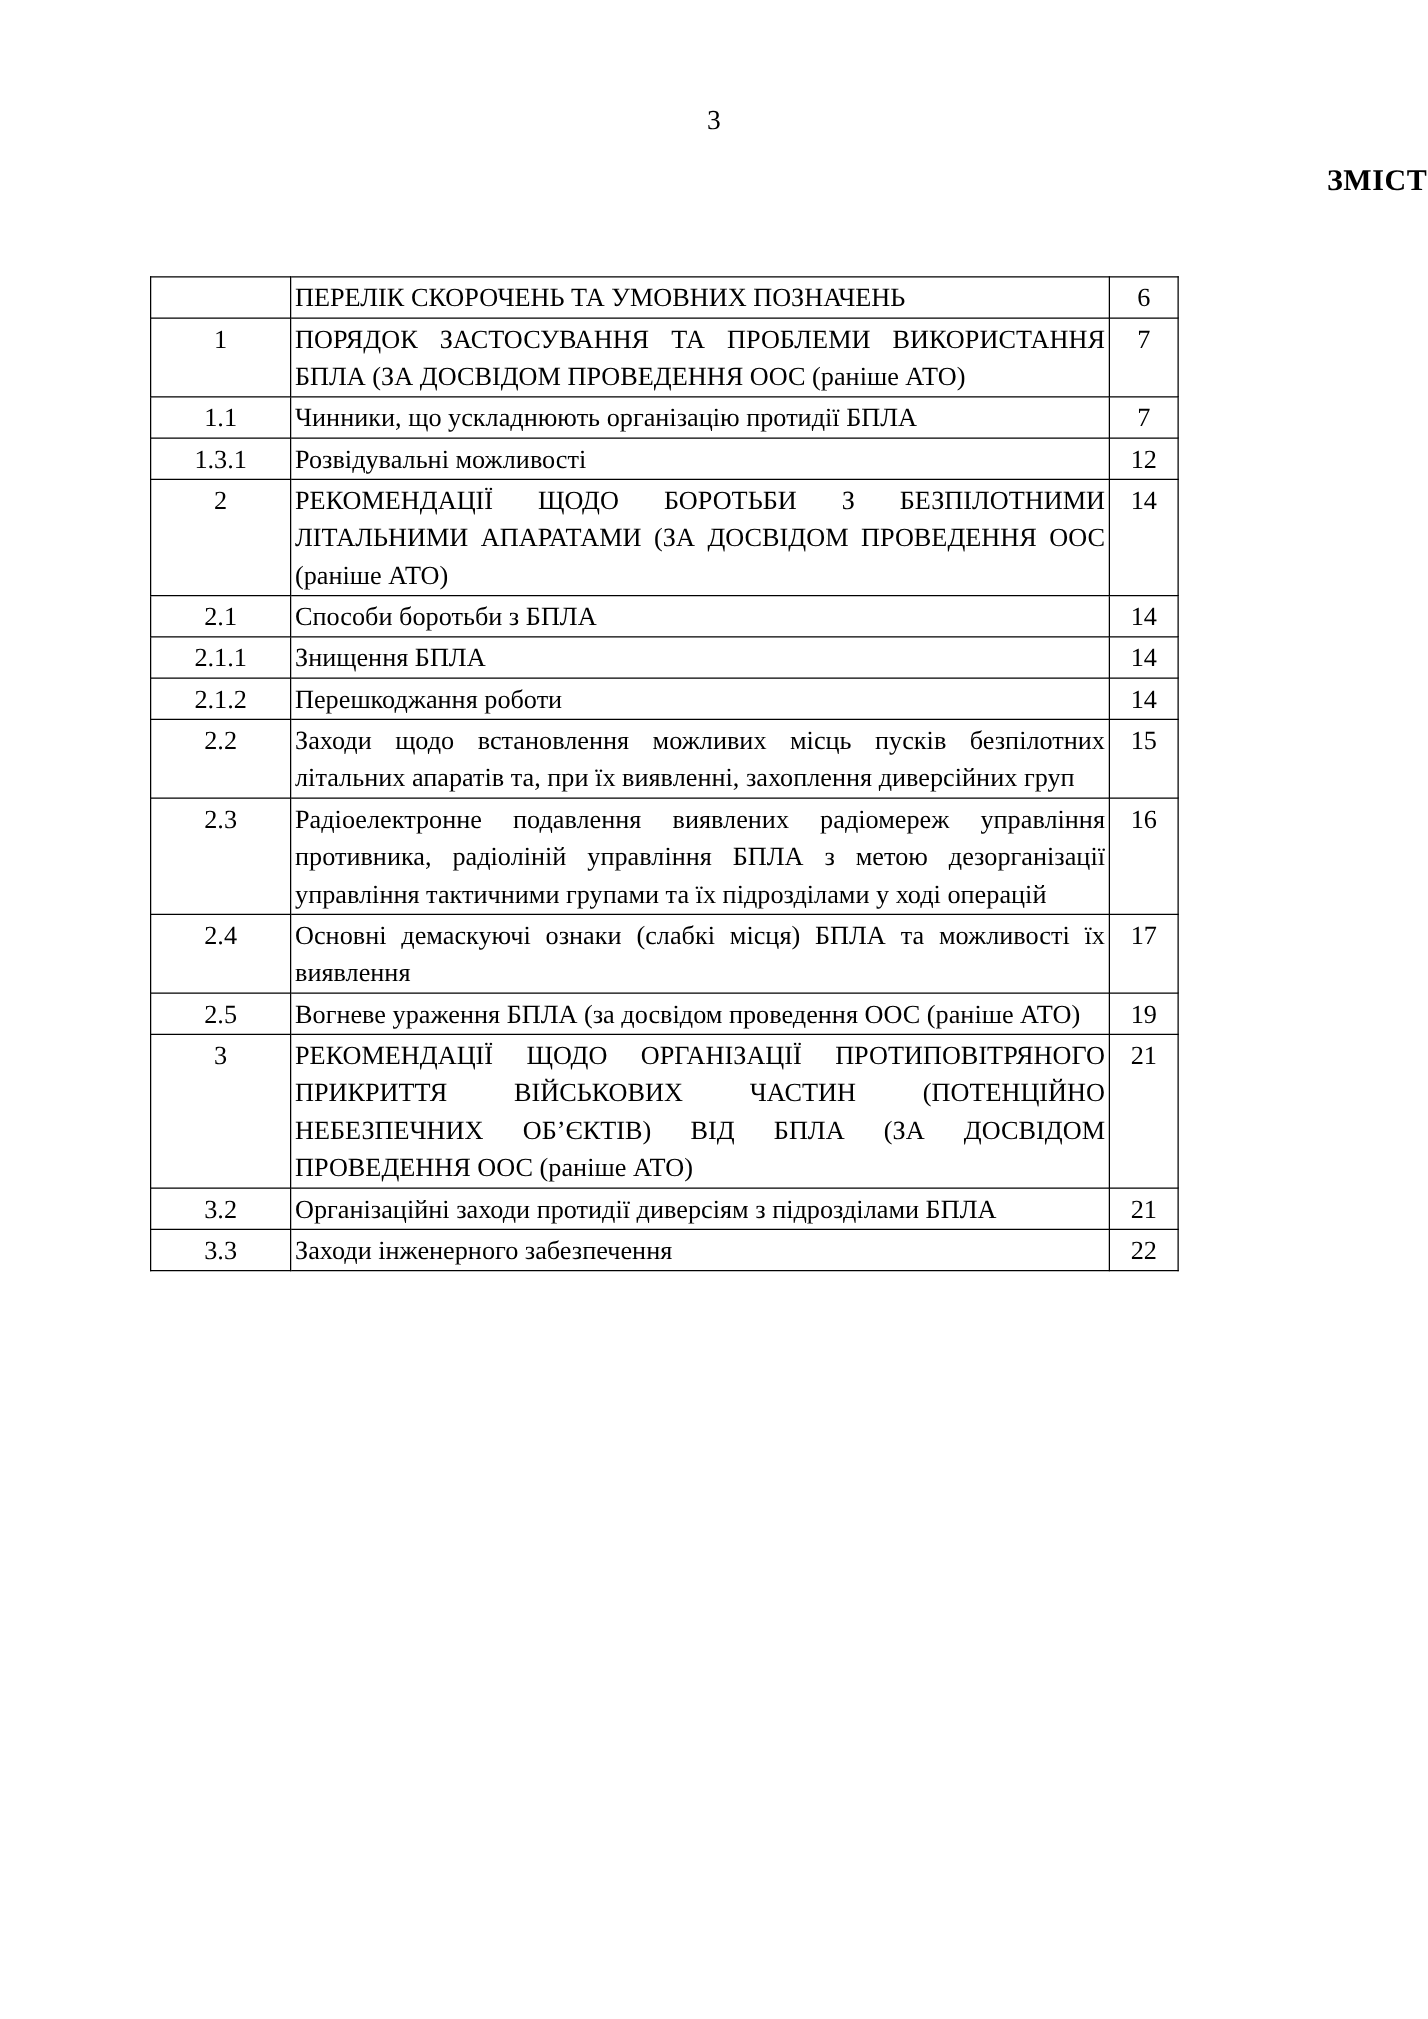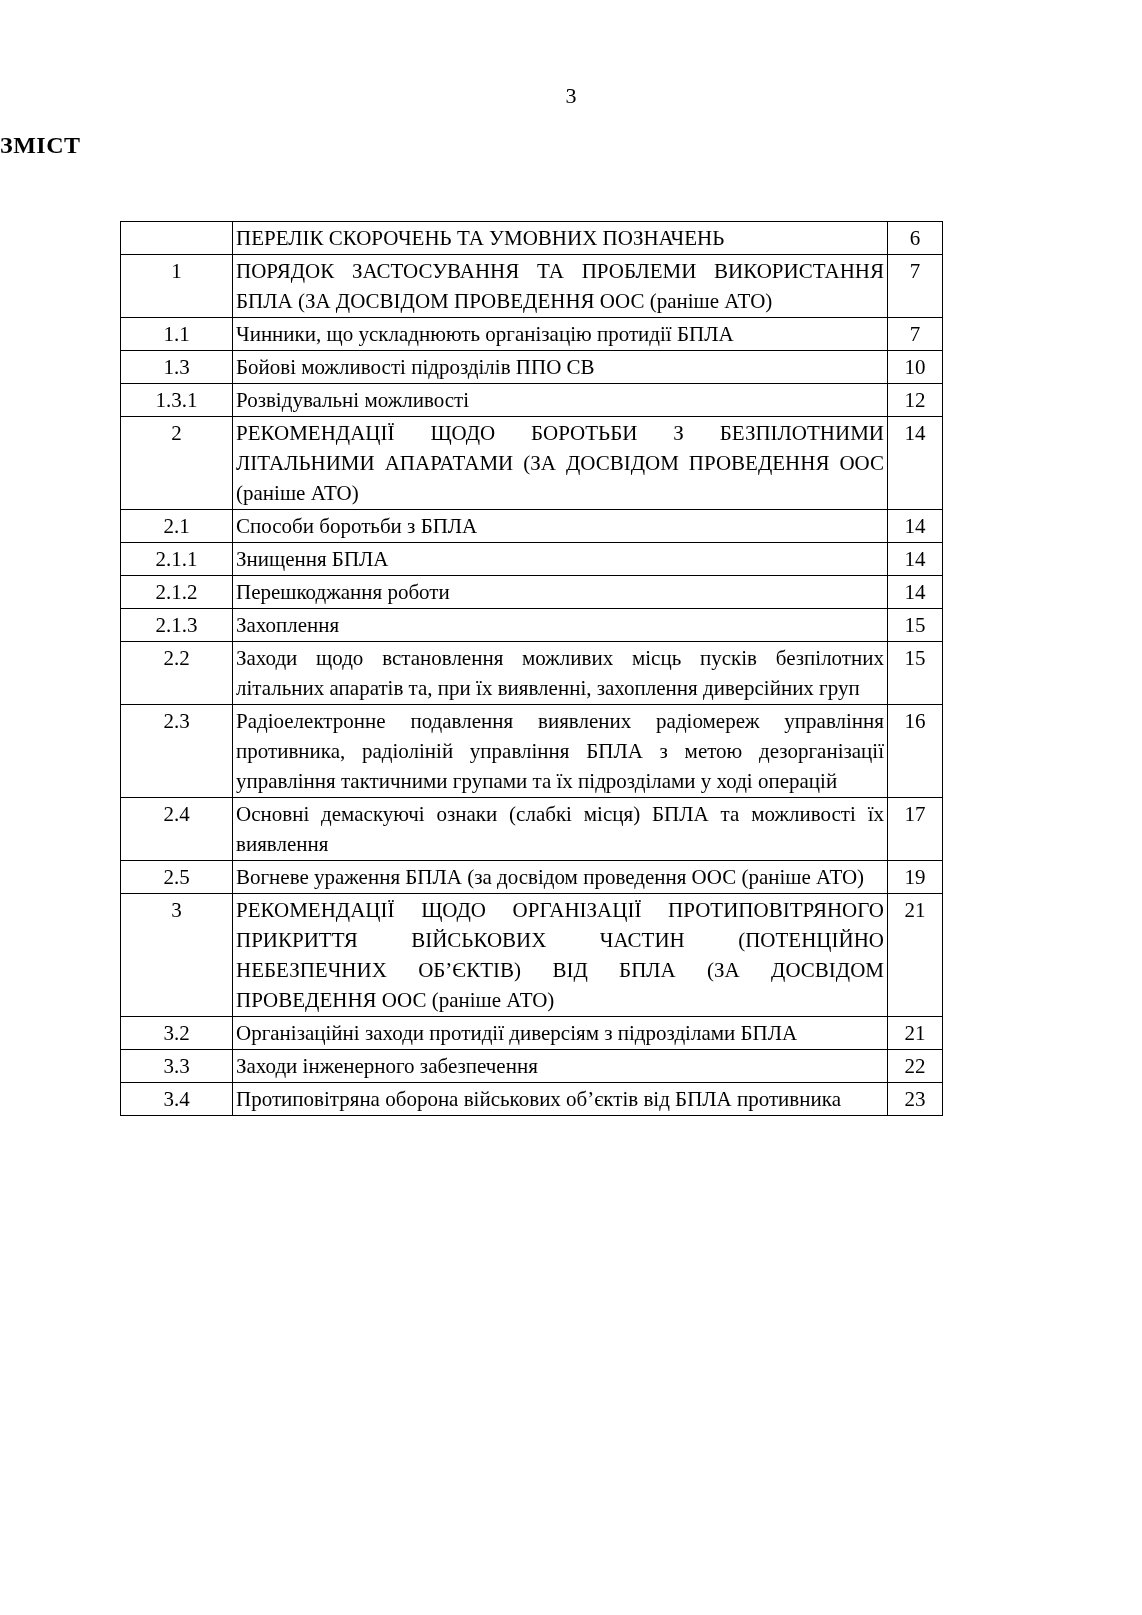--- a/index.html
+++ b/index.html
@@ -20,21 +20,21 @@
     height: 1615px;
   }
   .page-number {
     padding-top: 84px;
     text-align: center;
     font-size: 22px;
     line-height: 24px;
   }
   .doc-title {
     margin: 24px 0 0 0;
-    text-align: left;
+    text-align: right;
     font-size: 24px;
     font-weight: bold;
     letter-spacing: 0.5px;
   }
   table.toc {
     margin: 62px 0 0 120px;
     width: 822px;
     border-collapse: collapse;
     table-layout: fixed;
   }
@@ -85,25 +85,20 @@
           <td class="c-num">1</td>
           <td class="c-title">ПОРЯДОК ЗАСТОСУВАННЯ ТА ПРОБЛЕМИ ВИКОРИСТАННЯ БПЛА (ЗА ДОСВІДОМ ПРОВЕДЕННЯ ООС (раніше АТО)</td>
           <td class="c-page">7</td>
         </tr>
         <tr>
           <td class="c-num">1.1</td>
           <td class="c-title">Чинники, що ускладнюють організацію протидії БПЛА</td>
           <td class="c-page">7</td>
         </tr>
         <tr>
-          <td class="c-num">1.3</td>
-          <td class="c-title">Бойові можливості підрозділів ППО СВ</td>
-          <td class="c-page">10</td>
-        </tr>
-        <tr>
           <td class="c-num">1.3.1</td>
           <td class="c-title">Розвідувальні можливості</td>
           <td class="c-page">12</td>
         </tr>
         <tr>
           <td class="c-num">2</td>
           <td class="c-title">РЕКОМЕНДАЦІЇ ЩОДО БОРОТЬБИ З БЕЗПІЛОТНИМИ ЛІТАЛЬНИМИ АПАРАТАМИ (ЗА ДОСВІДОМ ПРОВЕДЕННЯ ООС (раніше АТО)</td>
           <td class="c-page">14</td>
         </tr>
         <tr>
@@ -113,25 +108,20 @@
         </tr>
         <tr>
           <td class="c-num">2.1.1</td>
           <td class="c-title">Знищення БПЛА</td>
           <td class="c-page">14</td>
         </tr>
         <tr>
           <td class="c-num">2.1.2</td>
           <td class="c-title">Перешкоджання роботи</td>
           <td class="c-page">14</td>
-        </tr>
-        <tr>
-          <td class="c-num">2.1.3</td>
-          <td class="c-title">Захоплення</td>
-          <td class="c-page">15</td>
         </tr>
         <tr>
           <td class="c-num">2.2</td>
           <td class="c-title">Заходи щодо встановлення можливих місць пусків безпілотних літальних апаратів та, при їх виявленні, захоплення диверсійних груп</td>
           <td class="c-page">15</td>
         </tr>
         <tr>
           <td class="c-num">2.3</td>
           <td class="c-title">Радіоелектронне подавлення виявлених радіомереж управління противника, радіоліній управління БПЛА з метою дезорганізації управління тактичними групами та їх підрозділами у ході операцій</td>
           <td class="c-page">16</td>
@@ -154,20 +144,15 @@
         <tr>
           <td class="c-num">3.2</td>
           <td class="c-title">Організаційні заходи протидії диверсіям з підрозділами БПЛА</td>
           <td class="c-page">21</td>
         </tr>
         <tr>
           <td class="c-num">3.3</td>
           <td class="c-title">Заходи інженерного забезпечення</td>
           <td class="c-page">22</td>
         </tr>
-        <tr>
-          <td class="c-num">3.4</td>
-          <td class="c-title">Протиповітряна оборона військових об’єктів від БПЛА противника</td>
-          <td class="c-page">23</td>
-        </tr>
       </tbody>
   </table>
 </div>
 
 </body></html>

